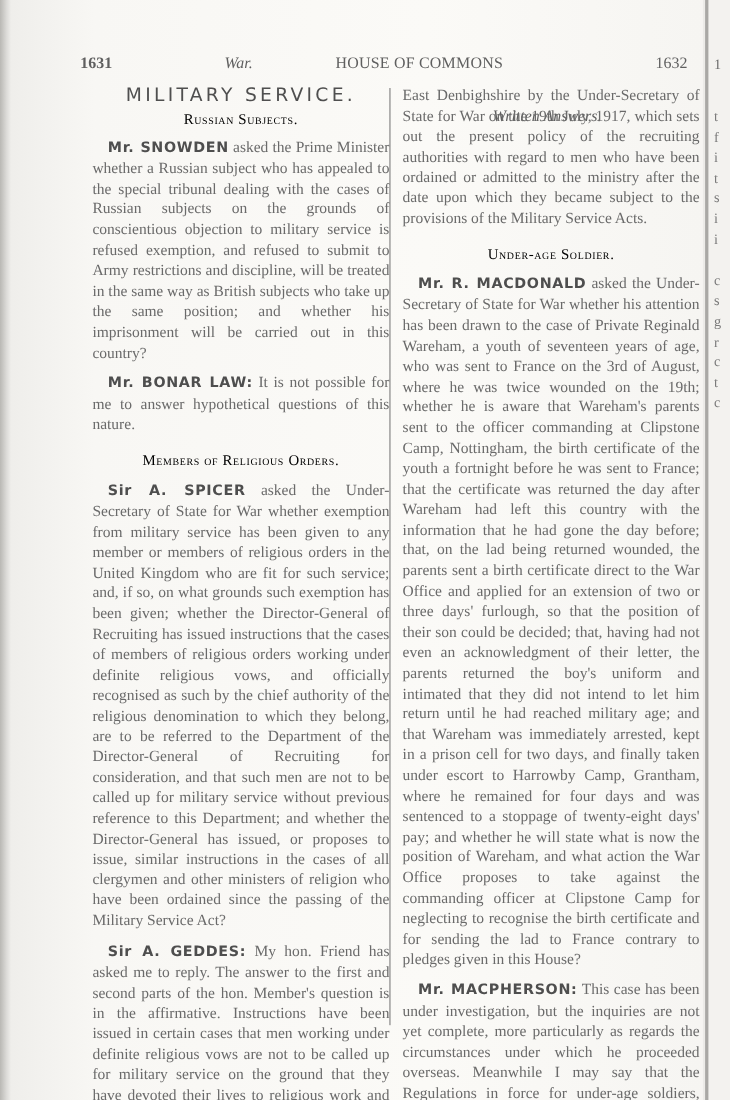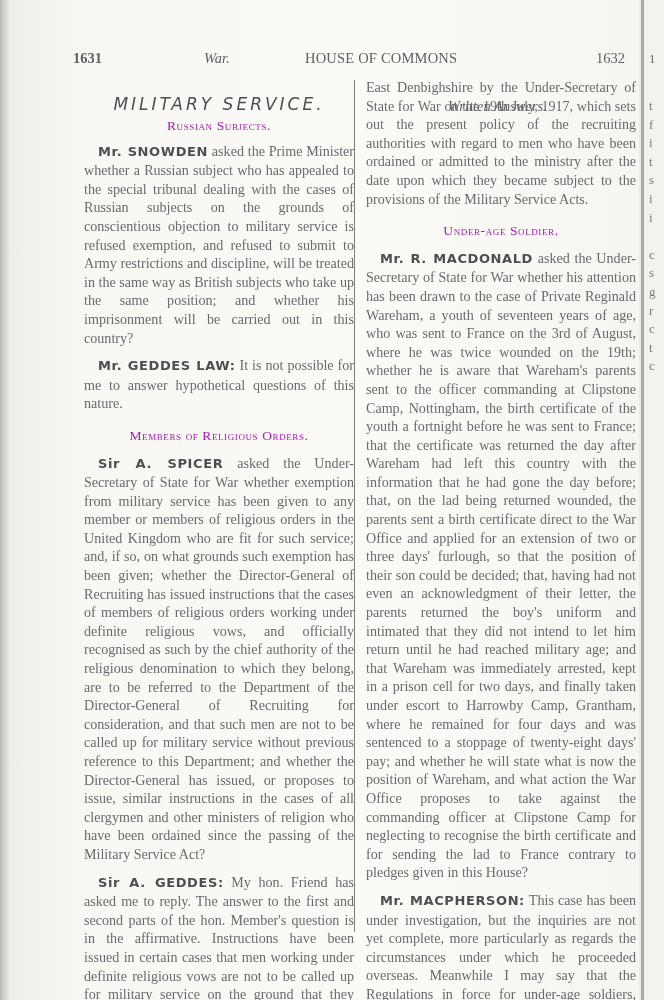--- a/index.html
+++ b/index.html
@@ -50,25 +50,25 @@
     position: absolute; top: 76px; width: 270px;
     font-family: "Liberation Serif", serif; font-size: 14.1px; line-height: 18.6px;
     color: #6a6a6a; text-align: justify; hyphens: manual;
   }
   .col-left { left: 84px; }
   .col-right { left: 366px; top: 78px; }
 
   .main-heading {
     font-family: "DejaVu Sans", "Liberation Sans", sans-serif;
     font-size: 17px; letter-spacing: 3px; text-align: center;
-    color: #4f4f4f; margin: 17px 0 2px 0; line-height: 22px; font-style: italic;
+    color: #4f4f4f; margin: 0 0 2px 0; line-height: 22px;
   }
   .subheading {
     font-variant: small-caps; text-align: center; font-size: 13.5px;
-    letter-spacing: 0.6px; color: #a21caf; margin: 0 0 6px 0;
+    letter-spacing: 0.6px; color: #000000; margin: 0 0 6px 0;
   }
   .subheading.spaced { margin-top: 14px; margin-bottom: 8px; }
   p.para { margin: 0 0 9px 0; text-indent: 14px; }
   .speaker {
     font-family: "DejaVu Sans", "Liberation Sans", sans-serif;
     font-weight: bold; font-size: 13px; color: #4e4e4e; letter-spacing: 0.6px;
   }
 </style>
 </head>
 <body>
@@ -85,21 +85,21 @@
   <span class="rh-right">1632</span>
 </div>
 
 <div class="col-rule"></div>
 
 <div class="column col-left">
   <div class="main-heading">MILITARY SERVICE.</div>
 
   <div class="subheading">Russian Subjects.</div>
   <p class="para"><span class="speaker">Mr. SNOWDEN</span><span> asked the Prime Minister whether a Russian subject who has appealed to the special tribunal dealing with the cases of Russian subjects on the grounds of conscientious objection to military service is refused exemption, and refused to submit to Army restrictions and discipline, will be treated in the same way as British subjects who take up the same position; and whether his imprisonment will be carried out in this country?</span></p>
-  <p class="para"><span class="speaker">Mr. GEDDES LAW:</span><span> It is not possible for me to answer hypothetical questions of this nature.</span></p>
+  <p class="para"><span class="speaker">Mr. BONAR LAW:</span><span> It is not possible for me to answer hypothetical questions of this nature.</span></p>
 
   <div class="subheading spaced">Members of Religious Orders.</div>
   <p class="para"><span class="speaker">Sir A. SPICER</span><span> asked the Under-Secretary of State for War whether exemption from military service has been given to any member or members of religious orders in the United Kingdom who are fit for such service; and, if so, on what grounds such exemption has been given; whether the Director-General of Recruiting has issued instructions that the cases of members of religious orders working under definite religious vows, and officially recognised as such by the chief authority of the religious denomination to which they belong, are to be referred to the Department of the Director-General of Recruiting for consideration, and that such men are not to be called up for military service without previous reference to this Department; and whether the Director-General has issued, or proposes to issue, similar instructions in the cases of all clergymen and other ministers of religion who have been ordained since the passing of the Military Service Act?</span></p>
   <p class="para"><span class="speaker">Sir A. GEDDES:</span><span> My hon. Friend has asked me to reply. The answer to the first and second parts of the hon. Member's question is in the affirmative. Instructions have been issued in certain cases that men working under definite religious vows are not to be called up for military service on the ground that they have devoted their lives to religious work and are in a similar position to men in Holy orders or regular ministers of a religious denomination. With reference to the third part of the hon. Member's question, I must refer him to the very full answer given to the hon. Member for</span></p>
 </div>
 
 <div class="column col-right">
   <p class="para" style="text-indent:0">East Denbighshire by the Under-Secretary of State for War on the 19th July, 1917, which sets out the present policy of the recruiting authorities with regard to men who have been ordained or admitted to the ministry after the date upon which they became subject to the provisions of the Military Service Acts.</p>
 
   <div class="subheading spaced">Under-age Soldier.</div>

